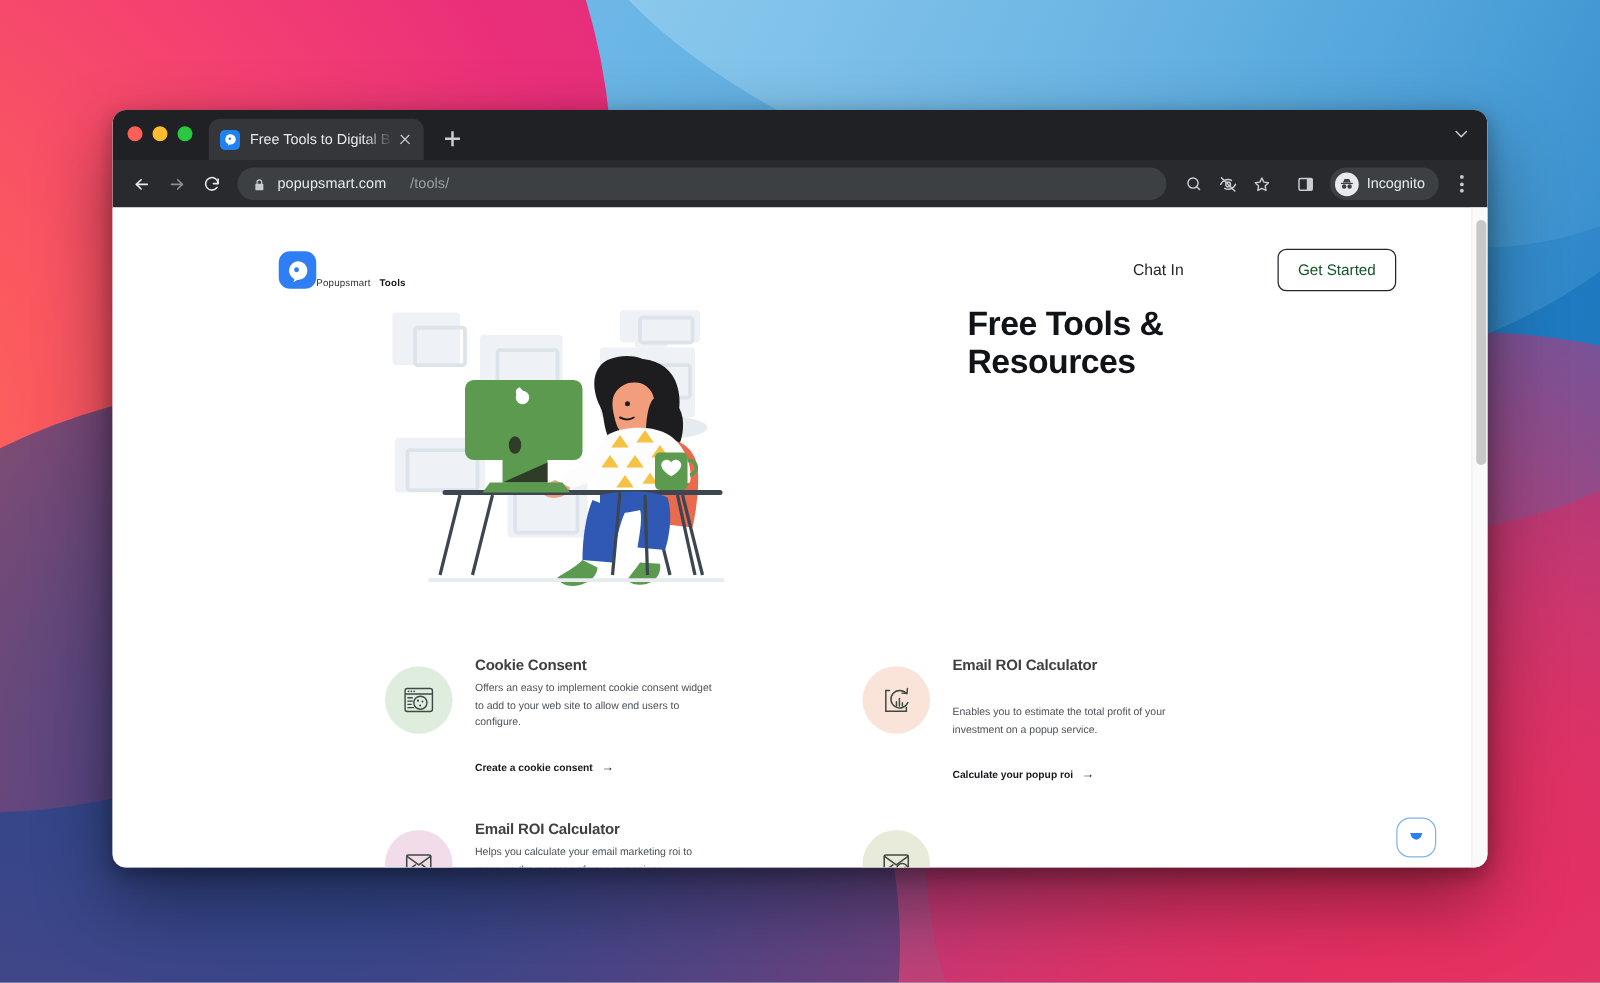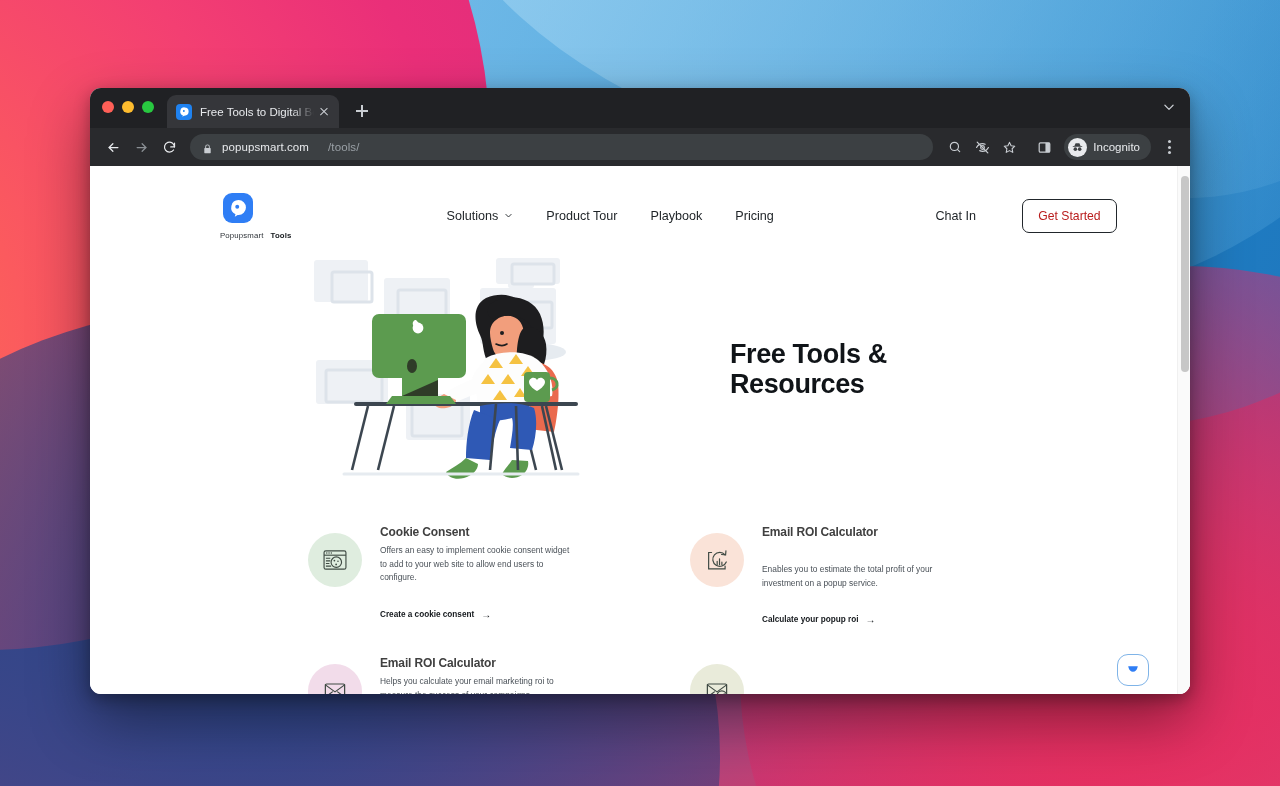--- a/index.html
+++ b/index.html
@@ -169,45 +169,45 @@
     position: absolute; left: 2.5px; top: 10px; width: 8px; height: 196px;
     background: #c7c7c7; border-radius: 4px;
   }
 
   
   #site-header {
     display: flex; align-items: center;
     padding: 22px 60px 0 130px;
     height: 78px;
   }
-  #brand { display: flex; flex-direction: column; align-items: flex-start; }
+  #brand { display: flex; flex-direction: row; align-items: flex-end; }
   #brand-logo {
     width: 30px; height: 30px; border-radius: 9px; background: #2f7ef5;
     display: flex; align-items: center; justify-content: center;
     margin-left: 3px;
   }
   #brand-text { display: flex; gap: 7px; margin-top: 8px; }
   #brand-name { font-size: 7.8px; color: #2e3338; letter-spacing: .15px; }
   #brand-sub { font-size: 7.8px; color: #14181c; font-weight: bold; letter-spacing: .15px; }
 
   #nav { display: flex; align-items: center; gap: 33px; margin-left: 155px; }
   .nav-link {
     font-size: 12.6px; color: #1d2226; white-space: nowrap;
     display: flex; align-items: center; gap: 6px;
   }
   #nav-right { display: flex; align-items: center; gap: 0; margin-left: auto; }
   #signin { font-size: 12.6px; color: #1d2226; margin-right: 46px; }
   #get-started {
     width: 95px; height: 34px; border: 1px solid #21262b; border-radius: 7px;
     display: flex; align-items: center; justify-content: center;
-    font-size: 12.2px; color: #b91c1c; background: #fff;
-  }
-
-  
-  #hero { display: flex; align-items: center; padding: 0 60px 0 130px; height: 250px; }
+    font-size: 12.2px; color: #14532d; background: #fff; margin-left: 29px;
+  }
+
+  
+  #hero { display: flex; padding: 0 60px 0 130px; height: 250px; gap: 44px; }
   #hero-art { width: 300px; height: 230px; flex: 0 0 300px; margin-left: 90px; position: relative; }
   #hero-copy { margin-left: 120px; }
   #hero-title {
     font-size: 27px; font-weight: bold; color: #101418; line-height: 1.12;
     letter-spacing: -.4px; max-width: 240px;
   }
 
   
   #cards {
     display: grid; grid-template-columns: 370px 1fr;
@@ -361,39 +361,20 @@
                 <path d="M12 2.6a9.4 9.4 0 0 1 0 18.8h-1.1l-3.6 2.4.9-3.3A9.4 9.4 0 0 1 12 2.6z" fill="#fff"></path>
                 <circle cx="10.4" cy="11.1" r="2.5" fill="#2f7ef5"></circle>
               </svg>
           </span>
           <div id="brand-text">
             <span id="brand-name">Popupsmart</span>
             <span id="brand-sub">Tools</span>
           </div>
         </div>
 
-        <nav id="nav">
-          <span class="nav-link">
-            <span>Solutions</span>
-            <span>
-              <svg width="9" height="9" viewBox="0 0 24 24" fill="none" stroke="#1d2226" stroke-width="2.4" stroke-linecap="round" stroke-linejoin="round">
-                  <path d="M5 9l7 7 7-7"></path>
-                </svg>
-            </span>
-          </span>
-          <span class="nav-link">
-            <span>Product Tour</span>
-          </span>
-          <span class="nav-link">
-            <span>Playbook</span>
-          </span>
-          <span class="nav-link">
-            <span>Pricing</span>
-          </span>
-        </nav>
 
         <div id="nav-right">
           <span id="signin">Chat In</span>
           <span id="get-started">Get Started</span>
         </div>
       </div>
 
       <div id="hero">
         <div id="hero-art">
           <svg width="300" height="230" viewBox="0 0 300 230">

